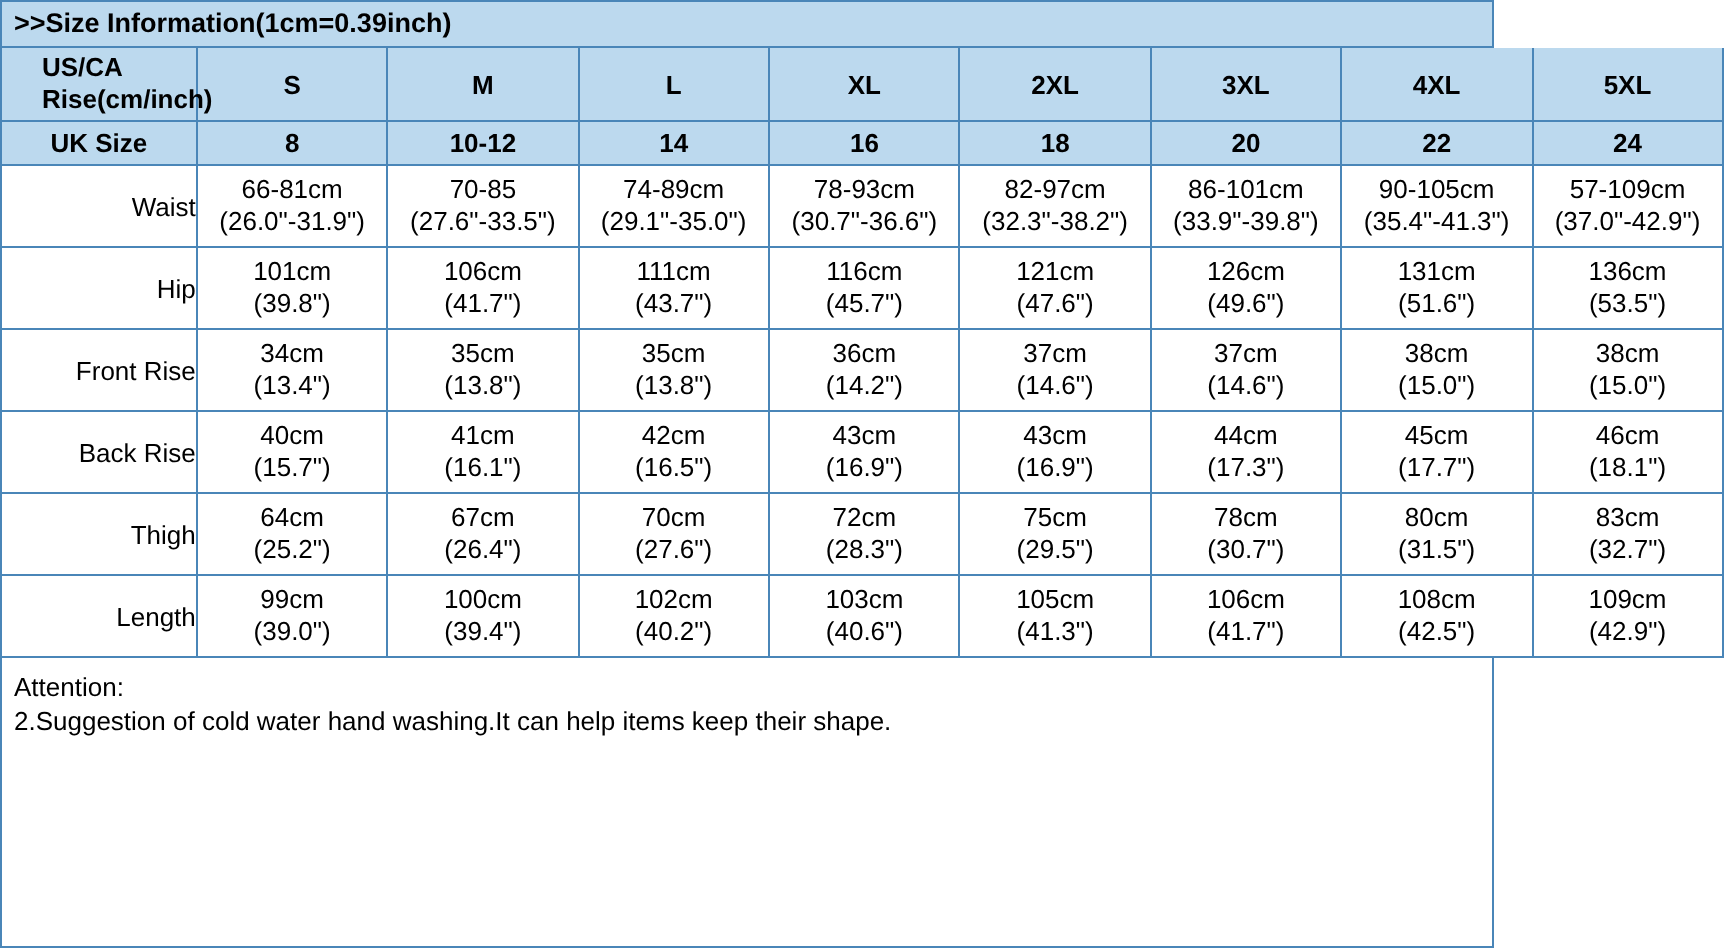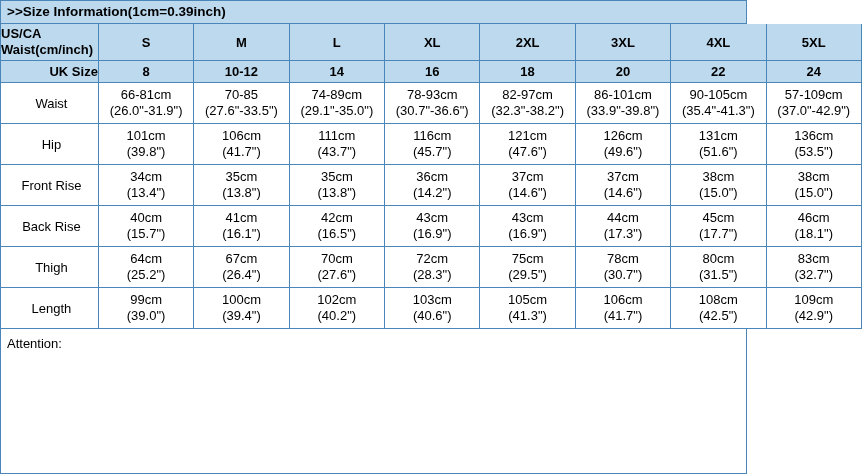--- a/index.html
+++ b/index.html
@@ -59,38 +59,38 @@
   .col-val {
     width: 95px;
   }
   .row-head td {
     background: #bcd9ee;
     font-weight: bold;
     height: 36px;
   }
   .row-head td.label {
     text-align: left;
-    padding-left: 0;
+    padding-left: 20px;
     line-height: 15px;
   }
   .row-sub td {
     background: #bcd9ee;
     font-weight: bold;
     height: 21px;
   }
   .row-sub td.label {
-    text-align: right;
+    text-align: center;
     padding-left: 0;
   }
   .row-data td {
     height: 40px;
     background: #ffffff;
   }
   .row-data td.label {
-    text-align: center;
+    text-align: right;
     padding-left: 4px;
     font-size: 13px;
     margin-left: 31px;
   }
   .cell-main {
     display: block;
     line-height: 16px;
   }
   .cell-sub {
     display: block;
@@ -124,21 +124,21 @@
         <col class="col-val">
       <col class="col-val">
         <col class="col-val">
         <col class="col-val">
         <col class="col-val">
     </colgroup>
     <tbody>
       <tr class="row-head">
         <td class="label">
           <span class="cell-main">US/CA</span>
-          <span class="cell-sub">Waist(cm/inch)</span>
+          <span class="cell-sub">Rise(cm/inch)</span>
         </td>
         <td>S</td>
         <td>M</td>
         <td>L</td>
         <td>XL</td>
         <td>2XL</td>
         <td>3XL</td>
         <td>4XL</td>
         <td>5XL</td>
       </tr>
@@ -369,15 +369,16 @@
         <td>
           <span class="cell-main">109cm</span>
           <span class="cell-sub">(42.9")</span>
         </td>
       </tr>
     </tbody>
   </table>
 
   <div class="note">
     <p>Attention:</p>
+    <p>2.Suggestion of cold water hand washing.It can help items keep their shape.</p>
   </div>
 
 </div>
 
 </body></html>

